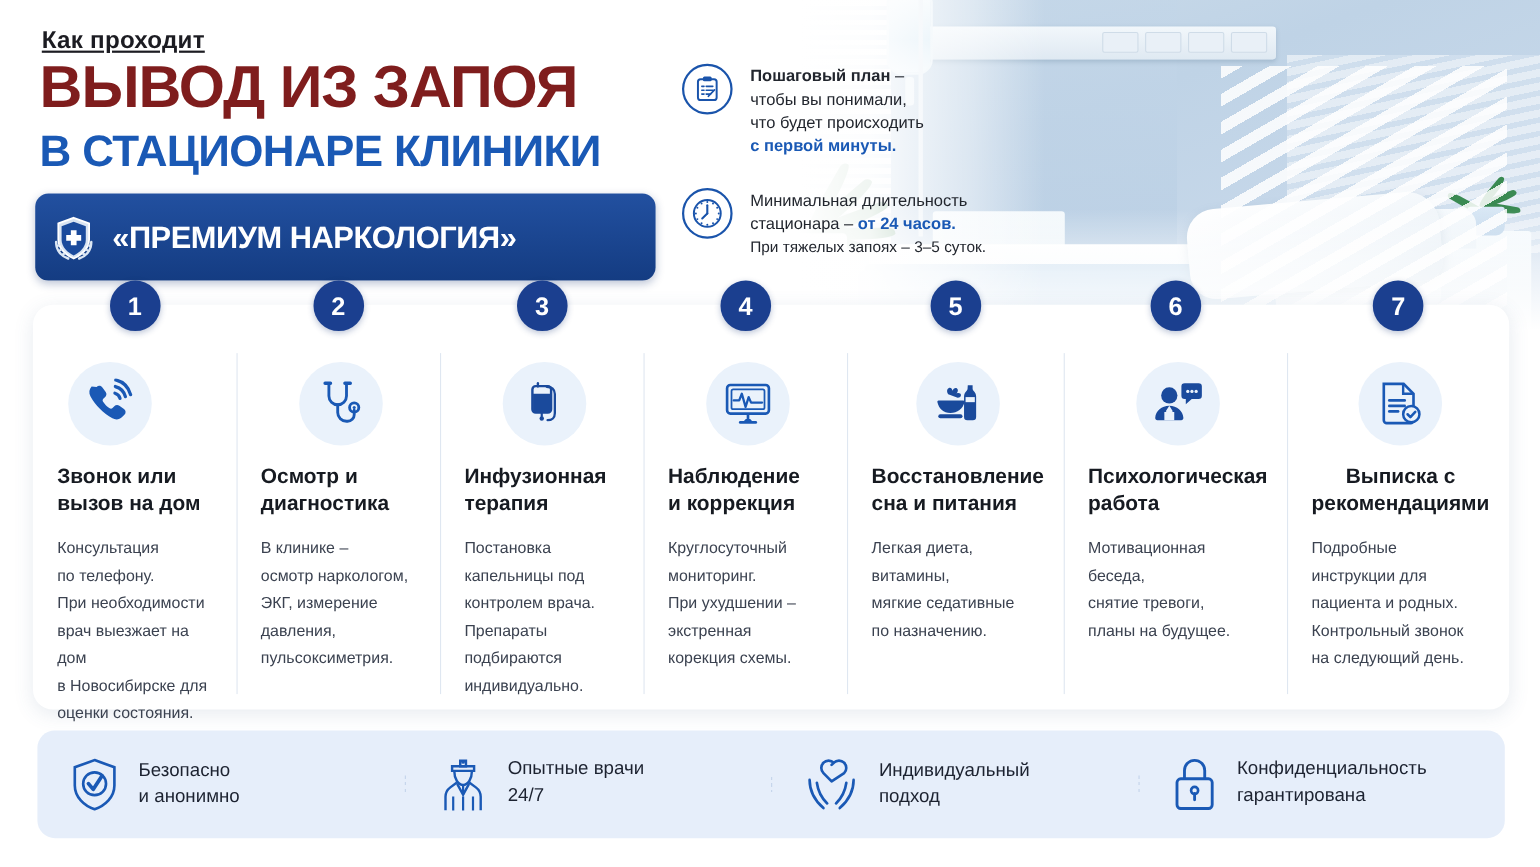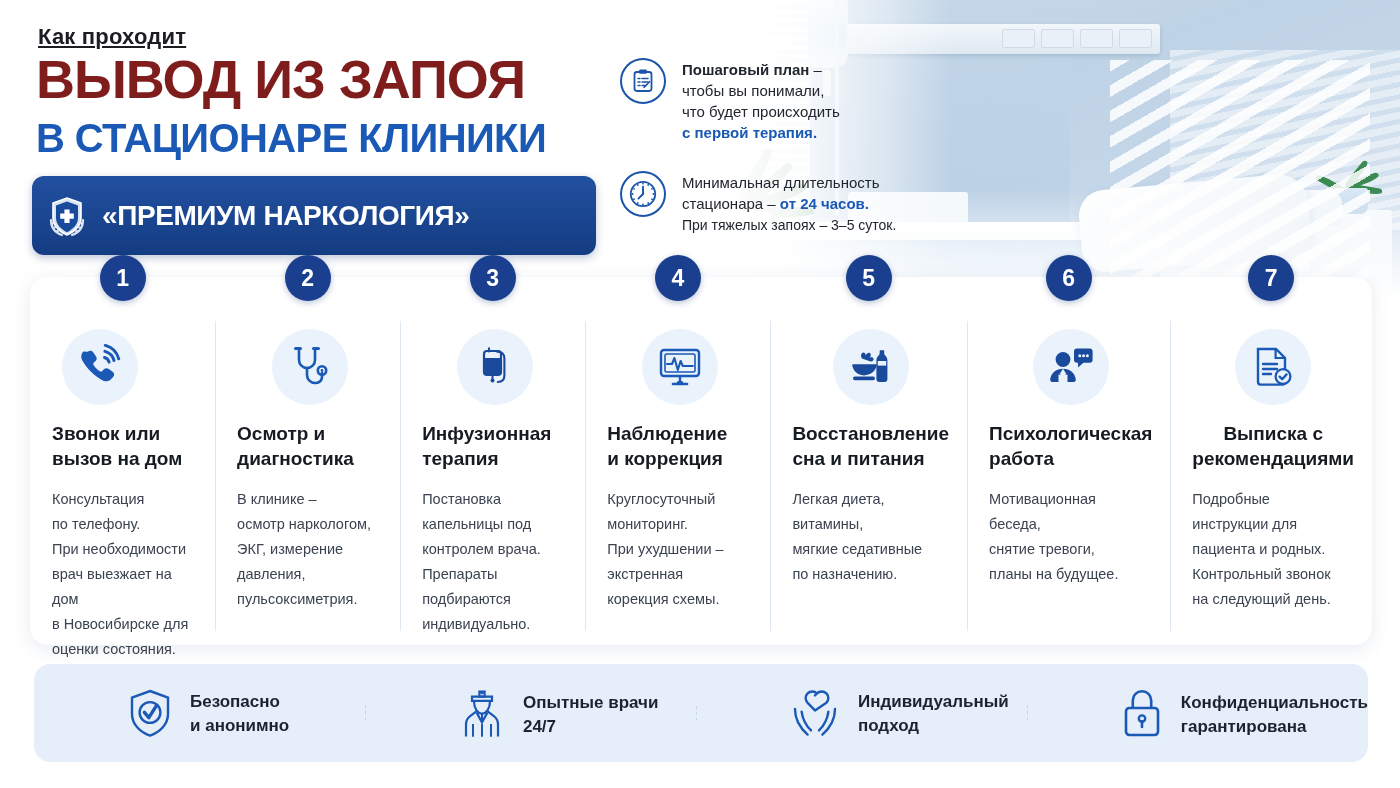--- a/index.html
+++ b/index.html
@@ -117,21 +117,21 @@
   
   .step:nth-child(1) .step-icon{ margin-left:10px; }
   .step:nth-child(1) .step-title,.step:nth-child(2) .step-title,
   .step:nth-child(3) .step-title,.step:nth-child(4) .step-title,
   .step:nth-child(5) .step-title,.step:nth-child(6) .step-title{ text-align:left; }
   .step:nth-child(7) .step-title{ }
 
   
   #trust-bar{ position:absolute; left:34px; top:664px; width:1334px; height:98px;
     background:#e6eefa; border-radius:16px; display:flex; align-items:center;}
-  .trust{ flex:1 1 0; display:flex; align-items:flex-end; gap:18px; padding-left:94px; position:relative;font-weight:bold;}
+  .trust{ flex:1 1 0; display:flex; align-items:flex-start; gap:18px; padding-left:30px; position:relative;}
   .trust + .trust::before{ content:""; position:absolute; left:0; top:18px; bottom:18px; width:1px;
     background:repeating-linear-gradient(180deg,#c3d3ea 0 3px,transparent 3px 6px);}
   .trust-label{ font-size:17px; line-height:24px; color:#1c2230; }
 
   svg{ display:block; }
 </style>
 </head>
 <body>
 
 <div id="bg-photo">
@@ -226,21 +226,21 @@
           <path d="M8 17.5h2"></path>
             <path d="M12 17.5h4"></path>
         </g>
         <path d="M14 19.5l5.5-5.8" stroke="#1a54ab" stroke-width="1.6" fill="none" stroke-linecap="round"></path>
       </svg>
     </span>
     <span class="note-body">
       <span class="b">Пошаговый план</span><span> –</span><br>
       <span>чтобы вы понимали,</span><br>
       <span>что будет происходить</span><br>
-      <span class="hl">с первой терапия.</span>
+      <span class="hl">с первой минуты.</span>
     </span>
   </div>
 
   <div class="note">
     <span class="note-icon">
       <svg width="30" height="30" viewBox="0 0 30 30">
         <circle cx="15" cy="15" r="12.2" fill="none" stroke="#1a54ab" stroke-width="1.8"></circle>
         <g fill="#1a54ab">
           <circle cx="15" cy="4.6" r=".9"></circle>
             <circle cx="20.2" cy="6" r=".9"></circle>

